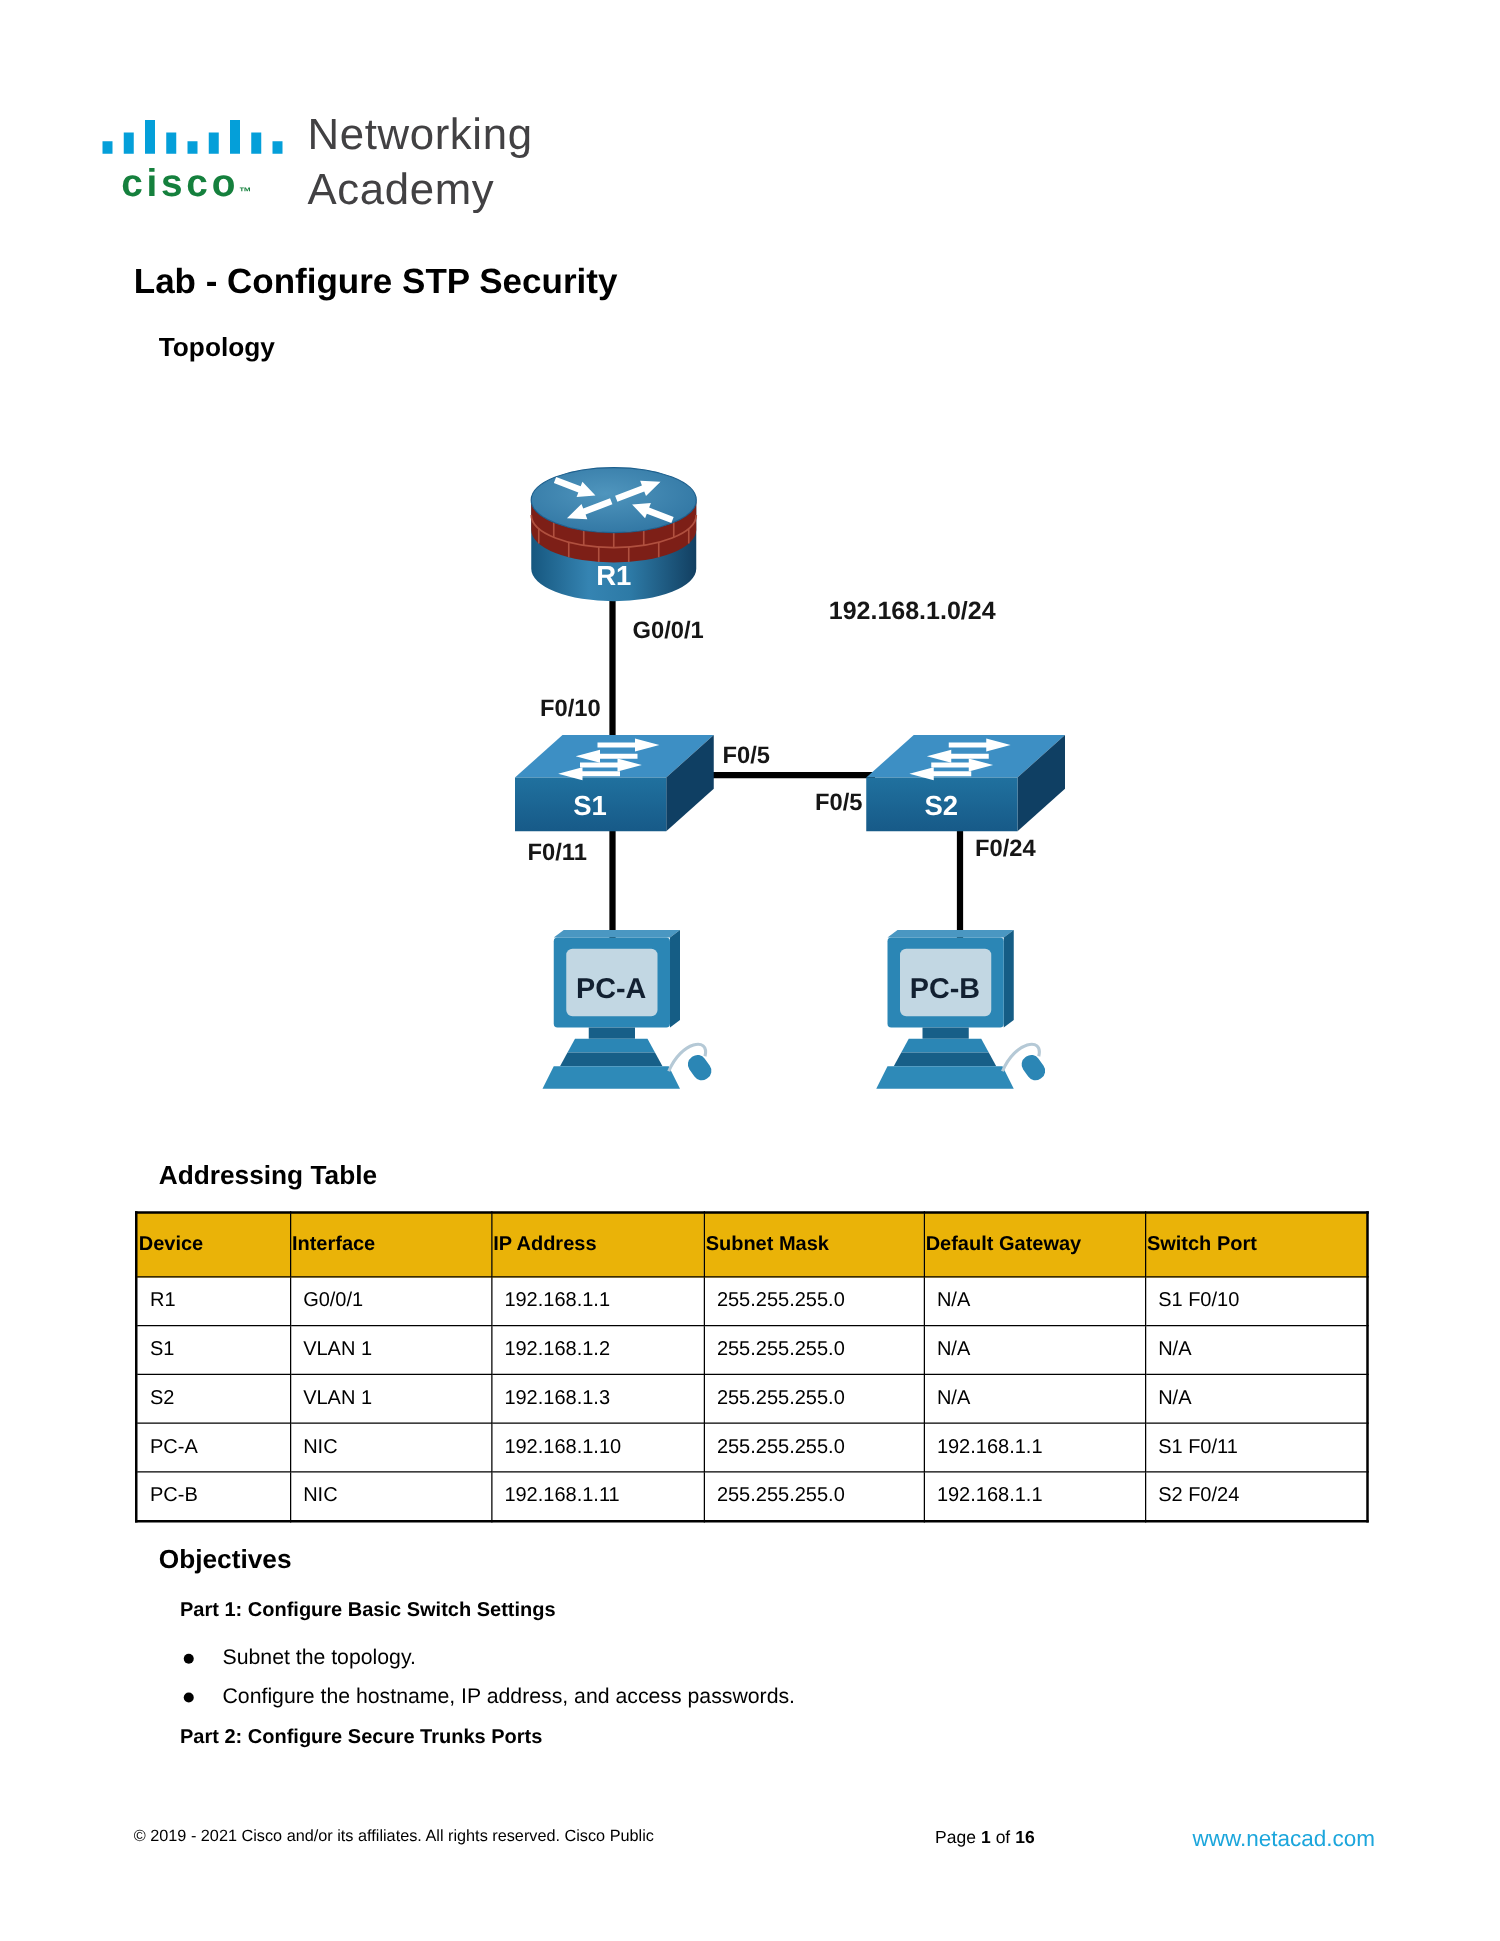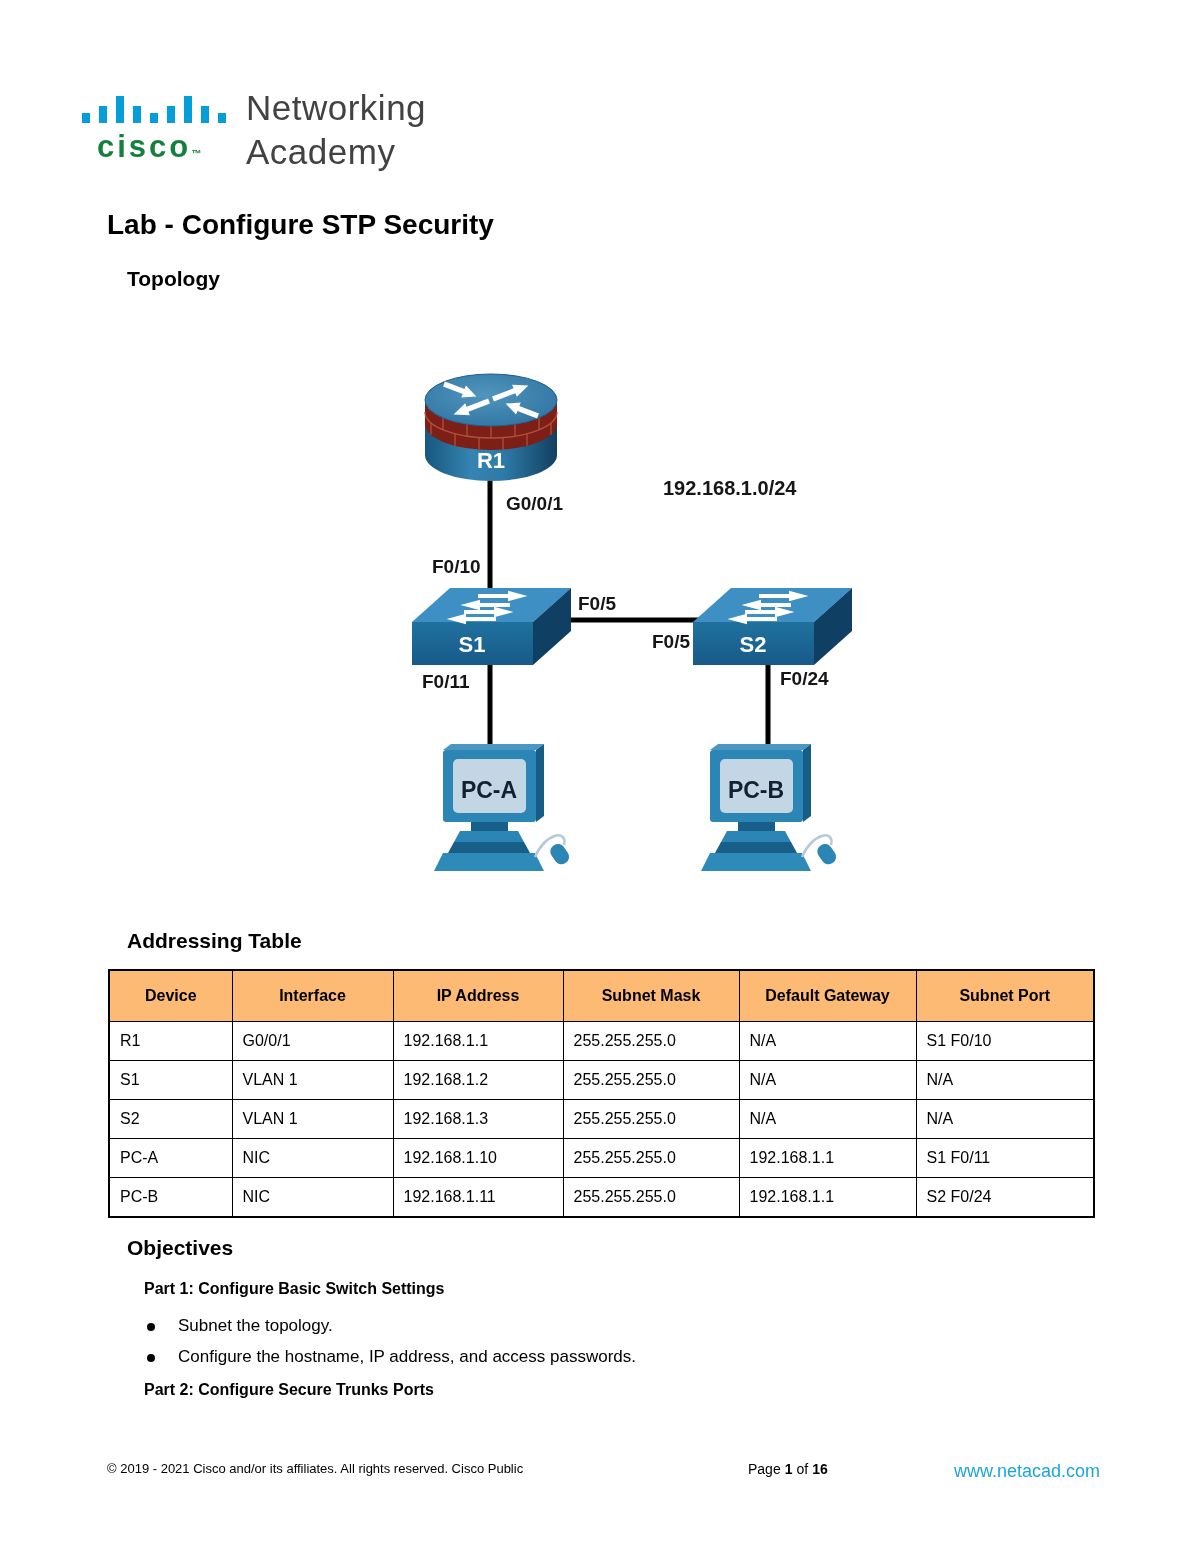--- a/index.html
+++ b/index.html
@@ -25,22 +25,22 @@
   .topo{left:340px;top:355px;}
   svg text{font-family:"Liberation Sans",sans-serif;font-weight:bold;}
   .port-label{font-size:19px;fill:#161616;}
   .net-label{font-size:20px;fill:#161616;}
   .dev-label{font-size:22px;fill:#ffffff;}
   .pc-label{font-size:23px;fill:#122031;}
 
   
   .addr-table{position:absolute;left:108px;top:969px;width:985px;border-collapse:collapse;
               border:2px solid #000;table-layout:fixed;}
-  .addr-table th{height:48px;background:#fdba74;border:1px solid #000;font-size:16px;
-                 font-weight:bold;text-align:center;vertical-align:middle;}
+  .addr-table th{height:48px;background:#eab308;border:1px solid #000;font-size:16px;
+                 font-weight:bold;text-align:left;vertical-align:middle;}
   .addr-table td{height:38px;border:1px solid #000;font-size:16px;text-align:left;
                  vertical-align:middle;padding:0 4px 0 10px;}
 
   
   .part{font-size:16px;font-weight:bold;}
   .part.p1{left:144px;top:1280px;}
   .part.p2{left:144px;top:1381px;}
   .bullet-dot{width:8px;height:8px;border-radius:50%;background:#000;}
   .dot1{left:147px;top:1323px;}
   .dot2{left:147px;top:1354px;}
@@ -179,21 +179,21 @@
         <col style="width:177px">
         <col style="width:178px">
     </colgroup>
     <thead>
       <tr>
         <th>Device</th>
         <th>Interface</th>
         <th>IP Address</th>
         <th>Subnet Mask</th>
         <th>Default Gateway</th>
-        <th>Subnet Port</th>
+        <th>Switch Port</th>
       </tr>
     </thead>
     <tbody>
       <tr>
         <td>R1</td>
         <td>G0/0/1</td>
         <td>192.168.1.1</td>
         <td>255.255.255.0</td>
         <td>N/A</td>
         <td>S1 F0/10</td>

